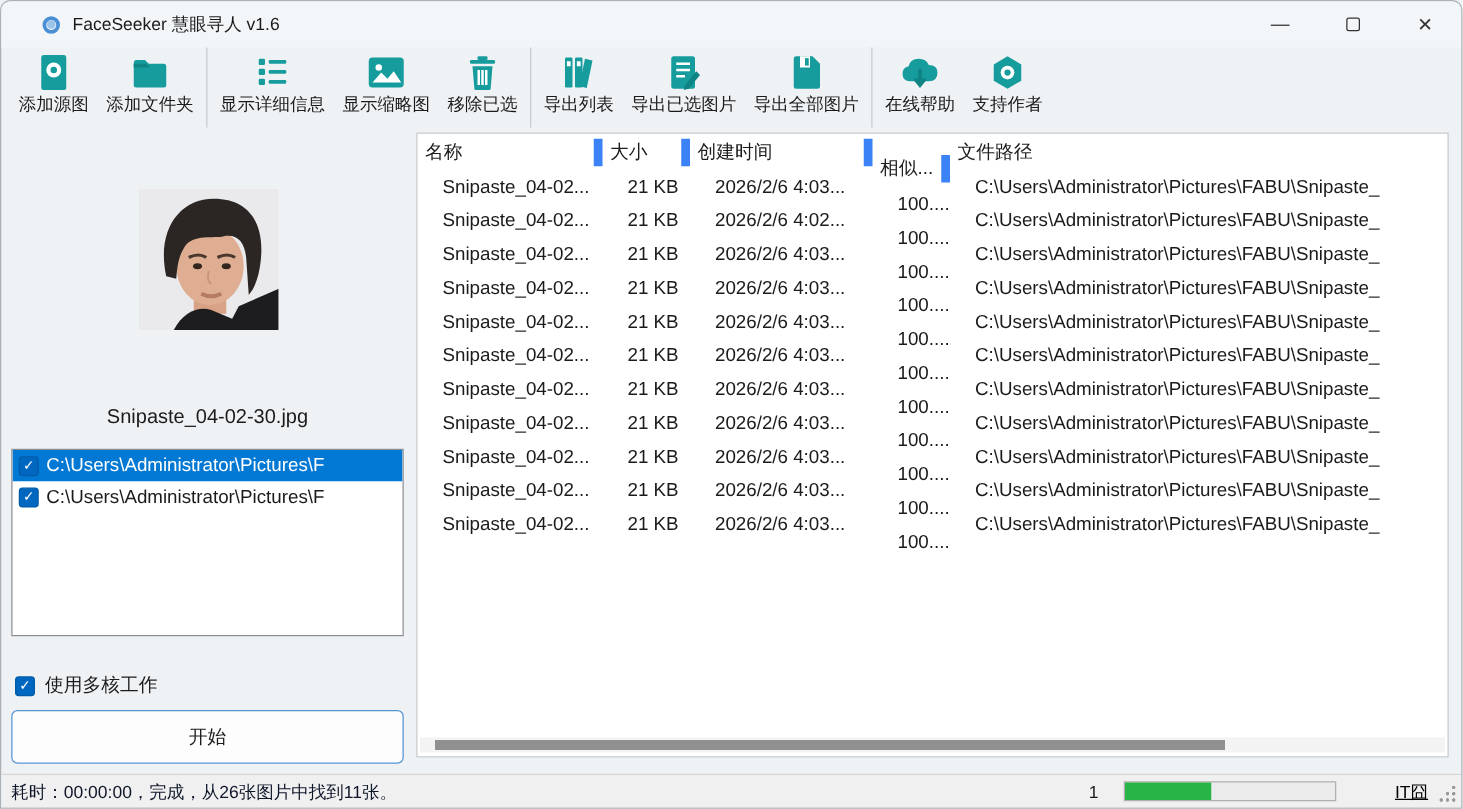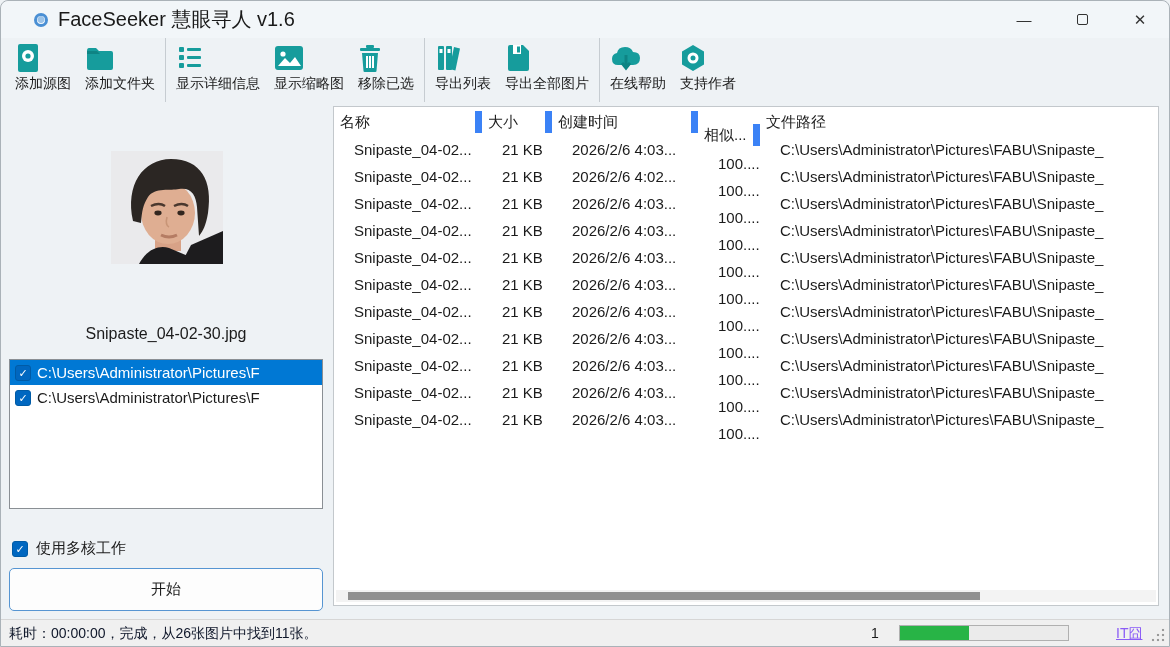--- a/index.html
+++ b/index.html
@@ -19,35 +19,35 @@
     background: #f2f6f9;
     display: flex; align-items: center;
     border-radius: 8px 8px 0 0;
   }
   .app-icon {
     width:14px; height:14px; margin-left:33px; margin-right:10px;
     border:3px solid #4a8fd4; border-radius:50%;
     background: radial-gradient(circle at 50% 45%, #9cc3e8 0 3px, #fff 4px);
     flex:none;
   }
-  .app-title { font-size:20px; color:#1a1a1a; }
+  .app-title { font-size:14px; color:#1a1a1a; }
   .win-controls { margin-left:auto; display:flex; height:100%; }
   .win-btn {
     width:58px; height:100%; display:flex; align-items:center; justify-content:center;
     font-size:15px; color:#333;
   }
   .win-btn .maxbox { width:11px; height:11px; border:1.5px solid #333; border-radius:2px; }
   
   .toolbar {
     position:absolute; top:37px; left:0; right:0; height:64px;
     display:flex; align-items:stretch; padding-left:4px;
   }
   .tb-group { display:flex; border-right:1px solid #c6ccd1; padding:0 3px; align-items:flex-start; }
   .tb-group:last-child { border-right:none; }
-  .tb-item { display:flex; flex-direction:column; align-items:flex-start; gap:1px; padding:4px 7px 2px 7px; cursor:default; }
+  .tb-item { display:flex; flex-direction:column; align-items:center; gap:1px; padding:4px 7px 2px 7px; cursor:default; }
   .tb-icon { height:32px; display:flex; align-items:center; justify-content:center; }
   .tb-icon svg { display:block; }
   .tb-label { font-size:14px; color:#1b1b1b; white-space:nowrap; }
   
   .left-panel { position:absolute; top:101px; left:0; width:330px; bottom:27px; }
   .portrait { position:absolute; left:110px; top:49px; width:112px; height:113px; overflow:hidden; }
   .filename { position:absolute; top:223px; left:0; width:100%; text-align:center; font-size:16px; color:#1b1b1b; }
   .folder-list {
     position:absolute; left:8px; right:8px; top:257px; height:150px;
     background:#fff; border:1px solid #8a8f94; overflow:hidden;
@@ -97,21 +97,21 @@
     position:absolute; left:0; right:0; bottom:0; height:27px;
     background:#f0f0f0; border-top:1px solid #d6d6d6; font-size:14px;
   }
   .status-msg { position:absolute; left:8px; top:5px; color:#0f172a; white-space:nowrap; }
   .status-count { position:absolute; left:870px; top:5px; }
   .progress {
     position:absolute; left:898px; top:5px; width:170px; height:16px;
     background:#ebebeb; border:1px solid #b0b0b0;
   }
   .progress-fill { height:100%; background:#28b446; }
-  .status-link { position:absolute; left:1115px; top:5px; color:#8b5cf6; text-decoration:underline; cursor:pointer; }
+  .status-link { position:absolute; left:1115px; top:5px; color:#000000; text-decoration:underline; cursor:pointer; }
   .grip {
     position:absolute; right:3px; bottom:3px; width:16px; height:16px;
     background:
       radial-gradient(circle at 13px 3px,  #9a9a9a 1.2px, transparent 1.6px),
       radial-gradient(circle at 13px 8px,  #9a9a9a 1.2px, transparent 1.6px),
       radial-gradient(circle at 8px  8px,  #9a9a9a 1.2px, transparent 1.6px),
       radial-gradient(circle at 13px 13px, #9a9a9a 1.2px, transparent 1.6px),
       radial-gradient(circle at 8px  13px, #9a9a9a 1.2px, transparent 1.6px),
       radial-gradient(circle at 3px  13px, #9a9a9a 1.2px, transparent 1.6px);
   }
@@ -210,20 +210,34 @@
               <rect x="11" y="2" width="6" height="24" rx="1"></rect>
               <path d="M19,3 l6,1.4 -4.6,22 -6,-1.4 Z"></path>
             </g>
             <g fill="#fff">
               <rect x="4.5" y="5" width="3" height="4"></rect>
               <rect x="12.5" y="5" width="3" height="4"></rect>
             </g>
           </svg>
         </span>
         <span class="tb-label">导出列表</span>
+      </div>
+      <div class="tb-item">
+        <span class="tb-icon">
+          <svg width="28" height="28" viewBox="0 0 28 28">
+            <rect x="4" y="1" width="19" height="26" rx="2" fill="#169c9c"></rect>
+            <g stroke="#fff" stroke-width="2">
+              <line x1="8" y1="7" x2="19" y2="7"></line>
+              <line x1="8" y1="12" x2="19" y2="12"></line>
+              <line x1="8" y1="17" x2="15" y2="17"></line>
+            </g>
+            <path d="M15,24 L24,13 L27,16 L18,27 L14,28 Z" fill="#0e8484"></path>
+          </svg>
+        </span>
+        <span class="tb-label">导出已选图片</span>
       </div>
       <div class="tb-item">
         <span class="tb-icon">
           <svg width="26" height="28" viewBox="0 0 26 28">
             <path d="M3,3 Q3,1 5,1 L18,1 L24,7 L24,25 Q24,27 22,27 L5,27 Q3,27 3,25 Z" fill="#169c9c"></path>
             <rect x="8" y="1" width="8" height="9" fill="#fff"></rect>
             <rect x="12" y="2.5" width="3" height="6" fill="#169c9c"></rect>
           </svg>
         </span>
         <span class="tb-label">导出全部图片</span>

